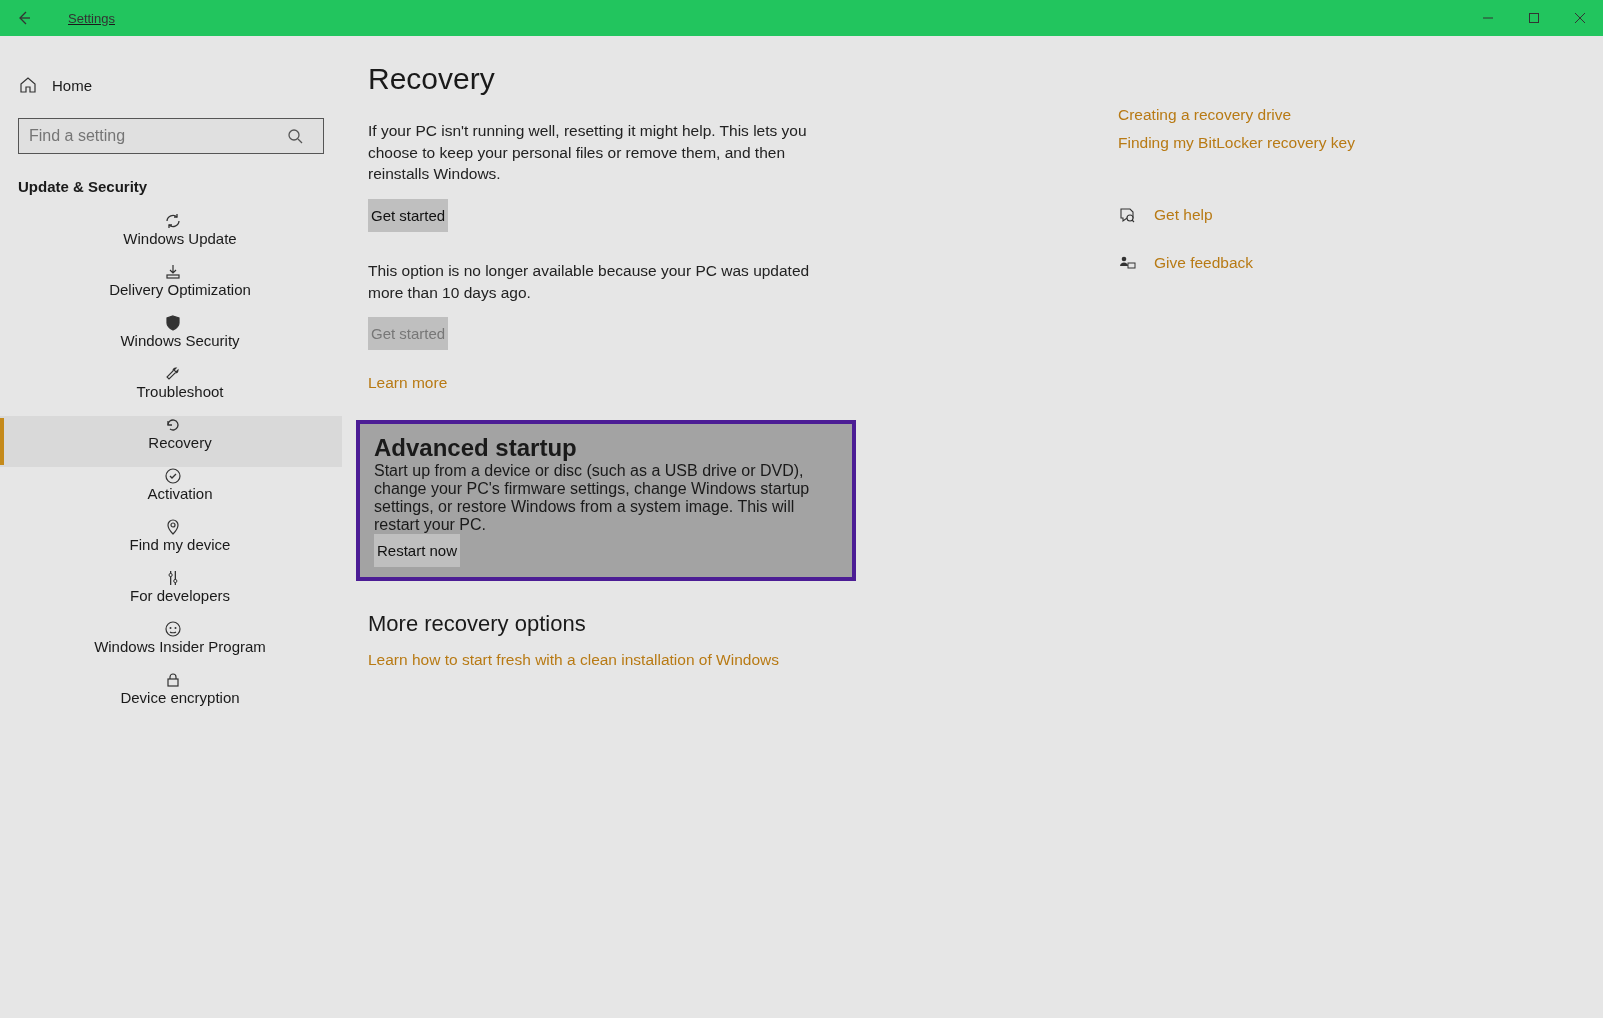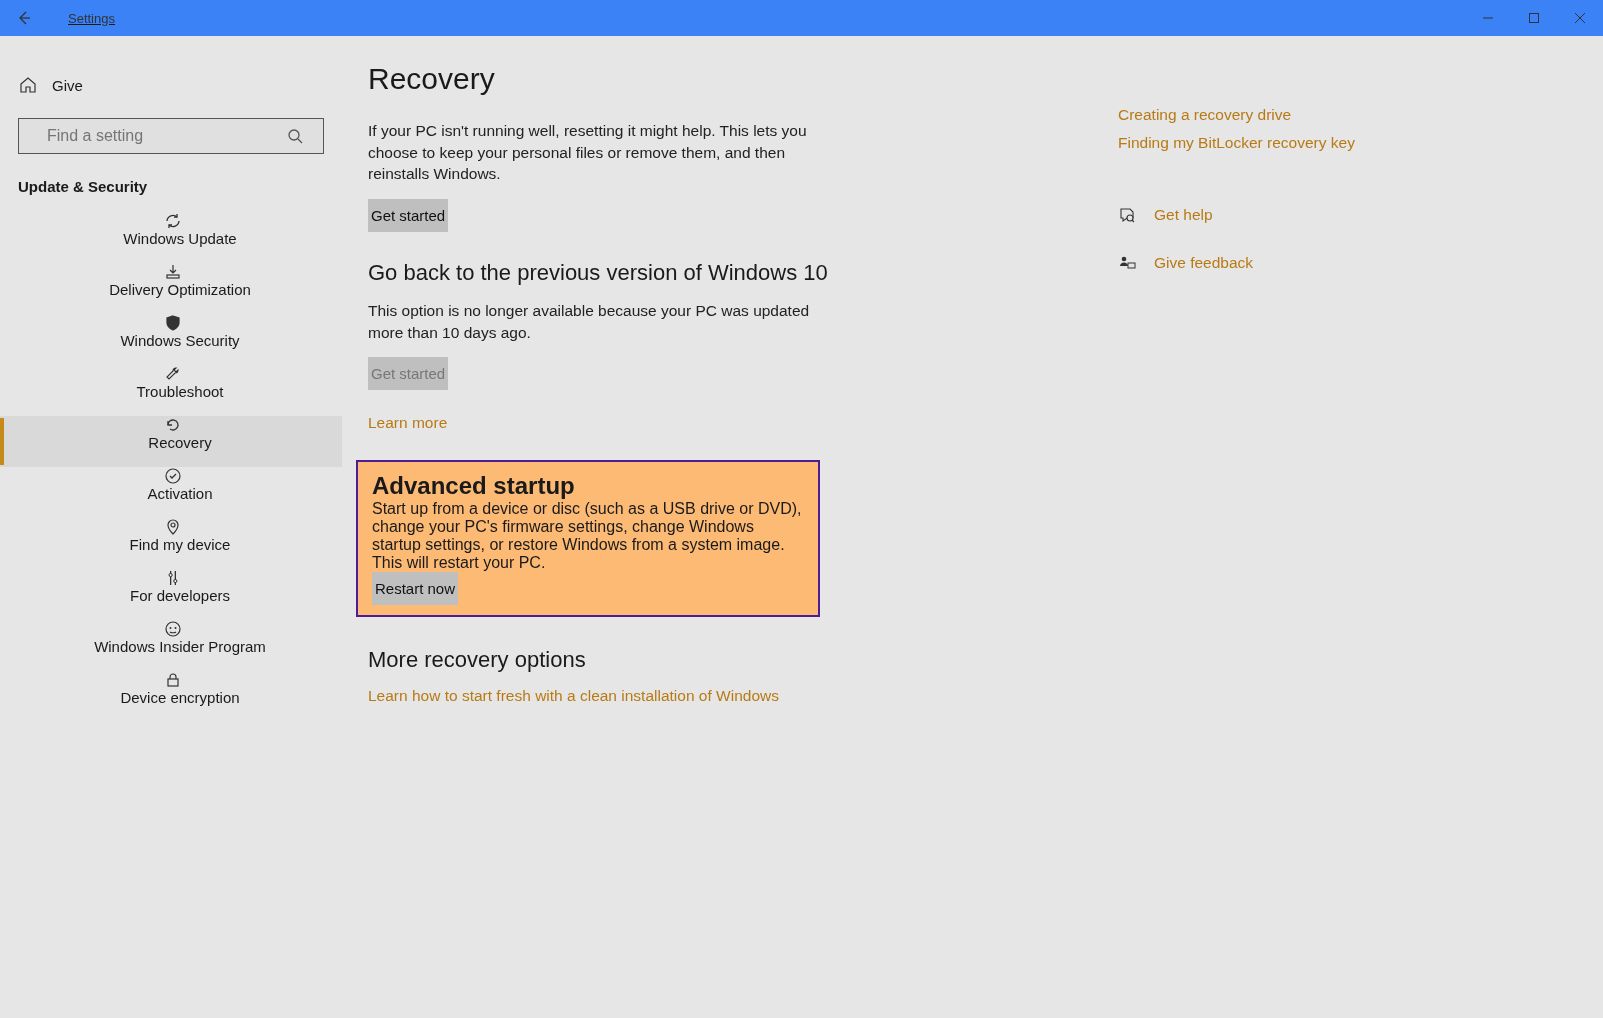--- a/index.html
+++ b/index.html
@@ -8,21 +8,21 @@
     background: #e6e6e6;
     width: 1603px;
     height: 1018px;
     overflow: hidden;
     color: #1a1a1a;
   }
   .titlebar {
     height: 36px;
     display: flex;
     align-items: center;
-    background: #3b82f6;
+    background: #22c55e;
     text-decoration: underline;
   }
   .titlebar .back {
     width: 48px;
     height: 36px;
     display: flex;
     align-items: center;
     justify-content: center;
     cursor: pointer;
   }
@@ -80,21 +80,20 @@
     background: #c58a1a;
   }
   .sidebar .nav-row.selected { background: #d9d9d9; }
   .searchbox {
     margin: 0 18px 4px 18px;
     border: 1px solid #555;
     height: 36px;
     display: flex;
     align-items: center;
     background: #e0e0e0;
-    padding-left: 18px;
   }
   .searchbox input {
     flex: 1;
     border: none;
     background: transparent;
     padding: 0 10px;
     font-size: 16px;
     outline: none;
     color: #333;
   }
@@ -140,24 +139,24 @@
   }
   .btn.disabled { color: #777; cursor: default; }
   .link {
     color: #b87a14;
     font-size: 15.5px;
     cursor: pointer;
     display: inline-block;
   }
 
   .highlighted {
-    background: #fdba74;
-    border: 2px solid #4c1d95;
+    background: #a3a3a3;
+    border: 4px solid #4c1d95;
     padding: 8px 14px 10px 14px;
-    width: 464px;
+    width: 500px;
     margin-left: -12px;
     margin-bottom: 30px;
   }
   .highlighted h2 { margin-top: 2px; }
 
   .aside {
     width: 300px;
     margin-left: 70px;
     padding-top: 44px;
   }
@@ -211,21 +210,21 @@
 
 <div class="container">
 
   <div class="sidebar">
     <div class="nav-row home">
       <span class="ic">
         <svg width="18" height="18" viewBox="0 0 18 18">
             <path d="M2 8 L9 2 L16 8 V16 H11 V11 H7 V16 H2 Z" stroke="#333" stroke-width="1.2" fill="none"></path>
           </svg>
       </span>
-      <span>Give</span>
+      <span>Home</span>
     </div>
     <div class="searchbox">
       <input placeholder="Find a setting" style="">
       <span class="sicon">
         <svg width="16" height="16" viewBox="0 0 16 16">
             <circle cx="7" cy="7" r="5" stroke="#555" stroke-width="1.3" fill="none"></circle>
             <line x1="11" y1="11" x2="15" y2="15" stroke="#555" stroke-width="1.3"></line>
           </svg>
       </span>
     </div>
@@ -331,21 +330,20 @@
   <div class="main">
     <div class="main-col">
       <div class="page-title">Recovery</div>
 
       <div class="section">
         <p>If your PC isn't running well, resetting it might help. This lets you choose to keep your personal files or remove them, and then reinstalls Windows.</p>
         <button class="btn">Get started</button>
       </div>
 
       <div class="section">
-        <h2>Go back to the previous version of Windows 10</h2>
         <p>This option is no longer available because your PC was updated more than 10 days ago.</p>
         <button class="btn disabled">Get started</button>
         <div style="height:24px"></div>
         <span class="link">Learn more</span>
       </div>
 
       <div class="highlighted">
         <h2>Advanced startup</h2>
         <p style="max-width:100%">Start up from a device or disc (such as a USB drive or DVD), change your PC's firmware settings, change Windows startup settings, or restore Windows from a system image. This will restart your PC.</p>
         <button class="btn">Restart now</button>

